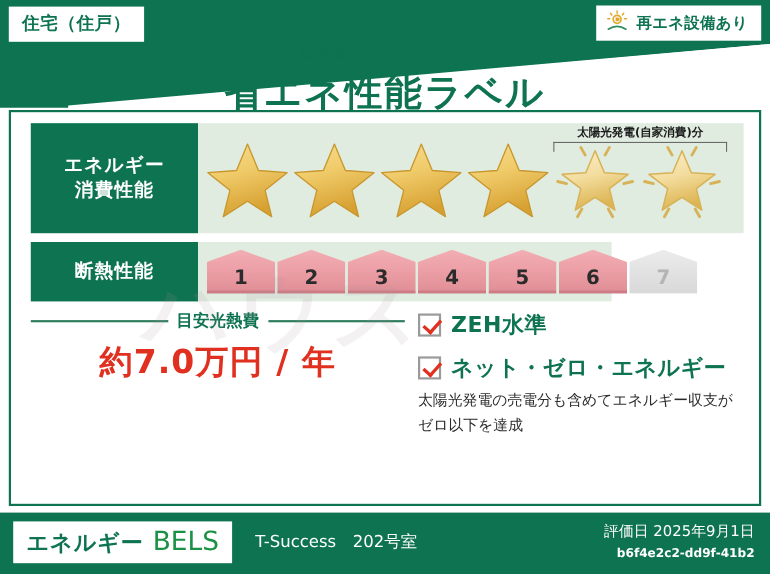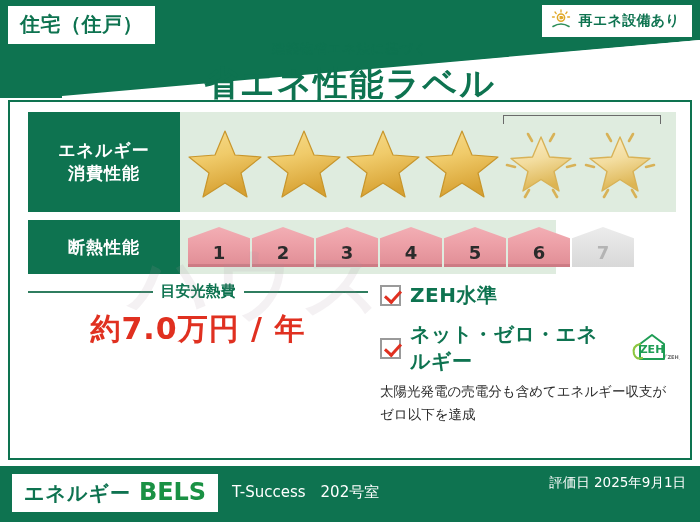--- a/index.html
+++ b/index.html
@@ -23,21 +23,21 @@
   }
   .band-mask-white {
     position: absolute; left: 0; top: 40px; width: 700px; height: 70px;
     background: #ffffff;
     clip-path: polygon(700px 0, 700px 70px, 0 70px, 0 58px, 62px 58px);
   }
   
   .house-tag {
     position: absolute; left: 8px; top: 6px;
     background: #ffffff; color: #0e7350;
-    font-size: 20px; font-weight: bold;
+    font-size: 16px; font-weight: bold;
     padding: 5px 12px 6px 12px;
     letter-spacing: 0.5px;
     white-space: nowrap;
   }
   
   .reene-badge {
     position: absolute; right: 8px; top: 5px;
     background: #ffffff;
     padding: 4px 12px 4px 8px;
     display: flex; align-items: center; gap: 7px;
@@ -181,21 +181,21 @@
   .bottom-bar {
     position: absolute; left: 0; bottom: 0; width: 700px; height: 56px;
     background: #0e7350; z-index: 6;
   }
   .bels-badge {
     position: absolute; left: 12px; top: 8px;
     background: #ffffff; padding: 4px 12px 5px 12px;
     display: flex; align-items: baseline; gap: 8px; white-space: nowrap;
   }
   .bels-jp { color: #0e7350; font-size: 20px; font-weight: bold; letter-spacing: 1px; }
-  .bels-en { color: #1a9144; font-size: 24px; font-weight: bold; letter-spacing: 0px; }
+  .bels-en { color: #1a9144; font-size: 24px; font-weight: normal; letter-spacing: 0px; }
   .unit-name {
     position: absolute; left: 232px; top: 17px;
     color: #ffffff; font-size: 15px; white-space: nowrap;
   }
   .eval-date {
     position: absolute; right: 14px; top: 8px;
     color: #ffffff; font-size: 13.5px; text-align: center; white-space: nowrap;
   }
   .eval-id {
     position: absolute; right: 14px; top: 30px;
@@ -239,20 +239,21 @@
     <div class="watermark">ハウス</div>
 
     <div class="perf-row energy">
       <div class="perf-label">
         <span>エネルギー</span>
         <span>消費性能</span>
       </div>
       <div class="perf-body">
 
         <div class="solar-note">
+          <div class="stxt">太陽光発電(自家消費)分</div>
           <div class="solar-bracket"></div>
         </div>
 
         <div class="stars">
 
           <div class="star-cell">
             <svg width="78" height="74" viewBox="0 0 78 74">
               <defs>
                   <linearGradient id="g1" x1="0" y1="0" x2="0.3" y2="1">
                 <stop offset="0%" stop-color="#f6dc8e"></stop>
@@ -371,38 +372,31 @@
           <div class="crit-head">
             <span class="checkbox"></span>
             <span class="crit-title">ZEH水準</span>
           </div>
         </div>
 
         <div class="criteria">
           <div class="crit-head">
             <span class="checkbox"></span>
             <span class="crit-title">ネット・ゼロ・エネルギー</span>
-            <span class="zeh-logo">
-              <svg width="50" height="30" viewBox="0 0 50 30">
-                <path d="M10 28 L10 13 L22 4 L34 13 L34 28 Z" fill="#ffffff" stroke="#1f9d55" stroke-width="2" stroke-linejoin="round"></path>
-                <path d="M10 13 Q2 15 4 23 Q6 29 12 27" fill="none" stroke="#8cc63f" stroke-width="2.2" stroke-linecap="round"></path>
-                <text x="22" y="22" font-size="11" font-weight="bold" fill="#1f9d55" text-anchor="middle" font-family="DejaVu Sans, sans-serif">ZEH</text>
-                <text x="43" y="28" font-size="5" font-weight="bold" fill="#6b6b6b" text-anchor="middle" font-family="DejaVu Sans, sans-serif">「ZEH」</text>
-              </svg>
-            </span>
           </div>
           <div class="crit-body">太陽光発電の売電分も含めてエネルギー収支がゼロ以下を達成</div>
         </div>
 
       </div>
     </div>
   </div>
 
   <div class="bottom-bar">
     <div class="bels-badge">
       <span class="bels-jp">エネルギー</span>
       <span class="bels-en">BELS</span>
     </div>
     <div class="unit-name">T-Success　202号室</div>
     <div class="eval-date">評価日 2025年9月1日</div>
+    <div class="eval-id">b6f4e2c2-dd9f-41b2</div>
   </div>
 
 </div>
 
 </body></html>

